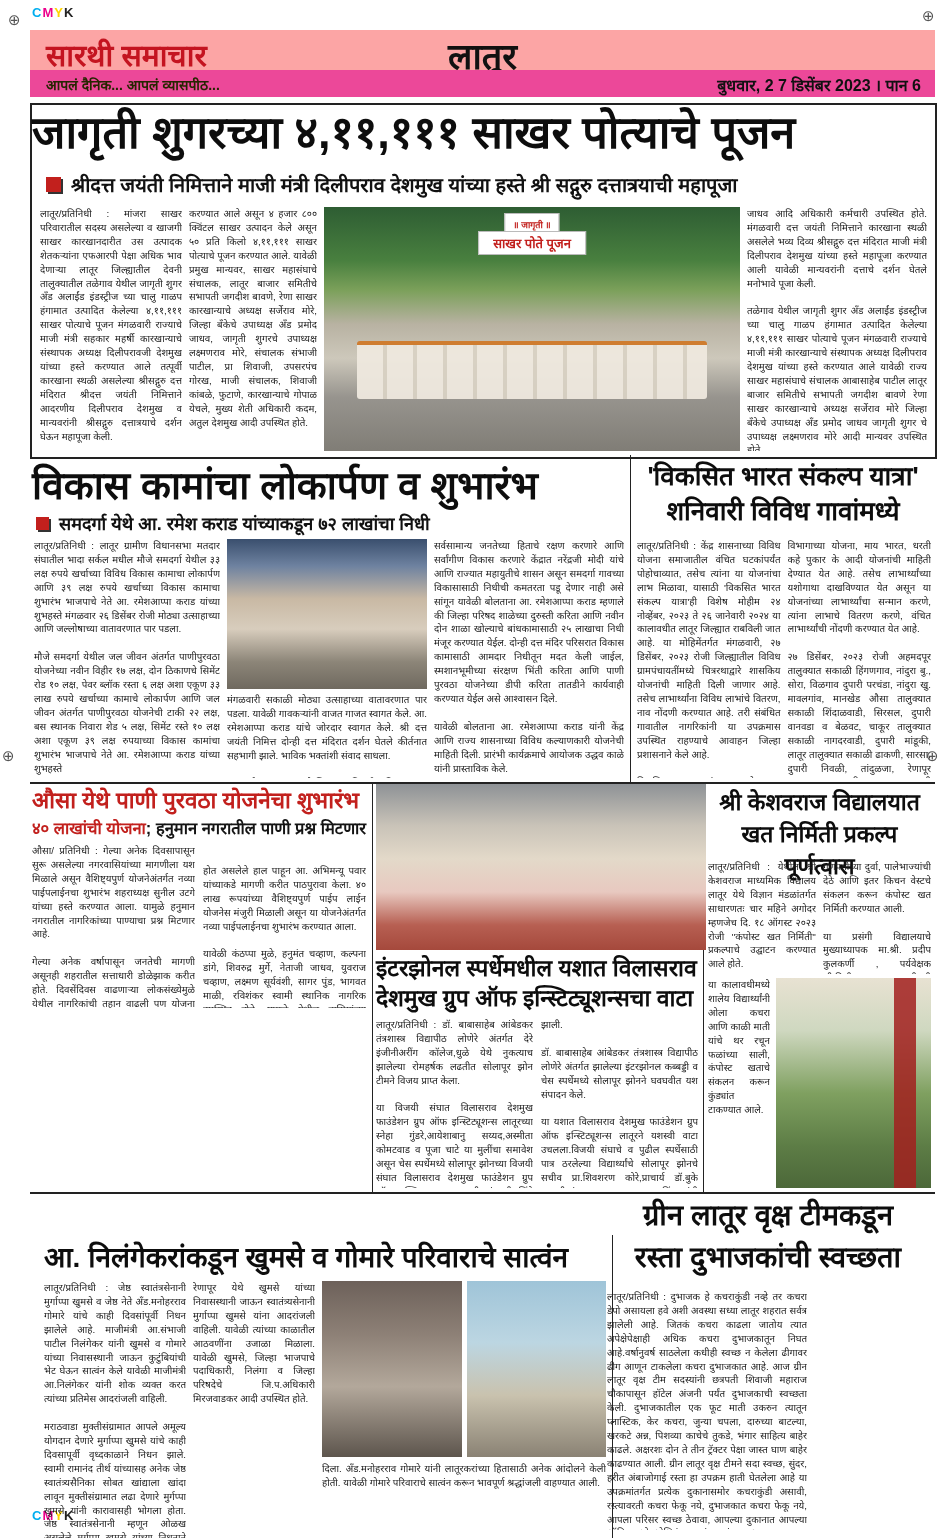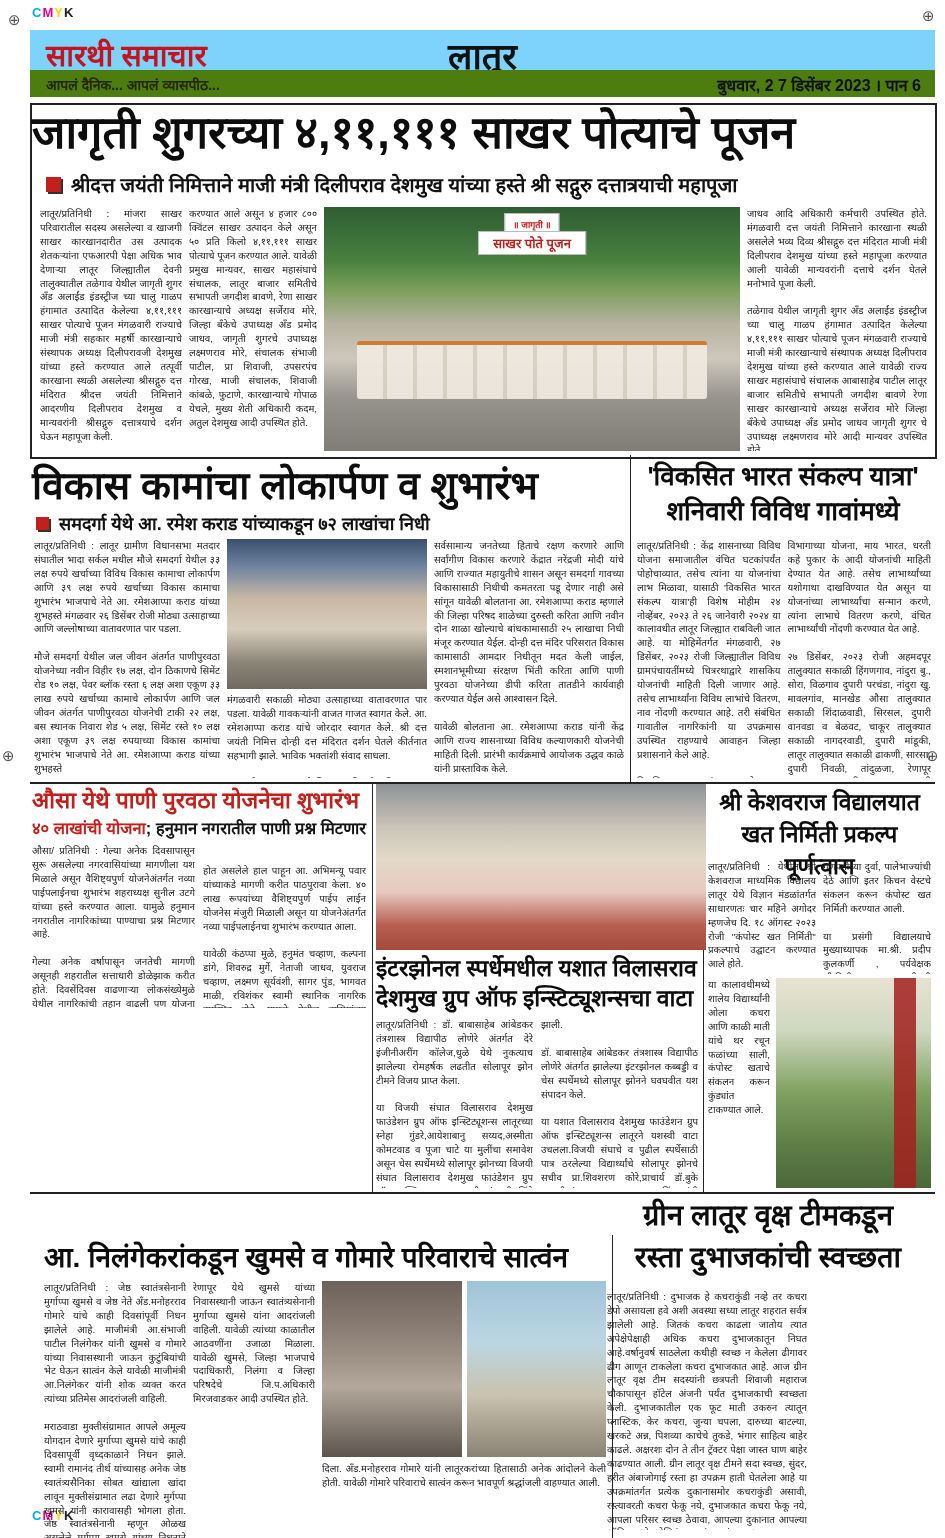--- a/index.html
+++ b/index.html
@@ -7,22 +7,22 @@
         font-family:"Liberation Sans","DejaVu Sans",sans-serif;color:#141414;overflow:hidden;}
   .abs{position:absolute;}
   .ml{white-space:pre-line;}
   .just{text-align:justify;}
   .body-text{font-size:9.8px;line-height:1.42;color:#1b1b1b;}
   .col{overflow:hidden;}
   .reg-mark{color:#555;font-size:15px;line-height:1;}
   .cmyk{font-size:13px;font-weight:bold;letter-spacing:1px;}
   .cmyk .c{color:#00aeef}.cmyk .m{color:#ec008c}.cmyk .y{color:#ffd400}.cmyk .k{color:#222}
   
-  .band-cream{background:#7dd3fc;}
-  .band-olive{background:#4d7c0f;}
+  .band-cream{background:#fca5a5;}
+  .band-olive{background:#ec4899;}
   .brand{font-size:30px;font-weight:bold;color:#c41420;}
   .edition{font-size:36px;font-weight:bold;color:#111;}
   .tagline{font-size:14px;font-weight:bold;color:#262600;}
   .dateline{font-size:16px;font-weight:bold;color:#111;}
   
   .hl{font-weight:bold;color:#0d0d0d;}
   .hl-red{font-weight:bold;color:#c2201d;}
   .red-bullet{display:inline-block;width:15px;height:15px;background:#c2201d;box-shadow:2px 2px 0 #333;margin-right:10px;flex:0 0 auto;}
   .subhead{font-weight:bold;font-size:20px;color:#111;display:flex;align-items:center;}
   .rule-r{border-right:1px solid #222;}

